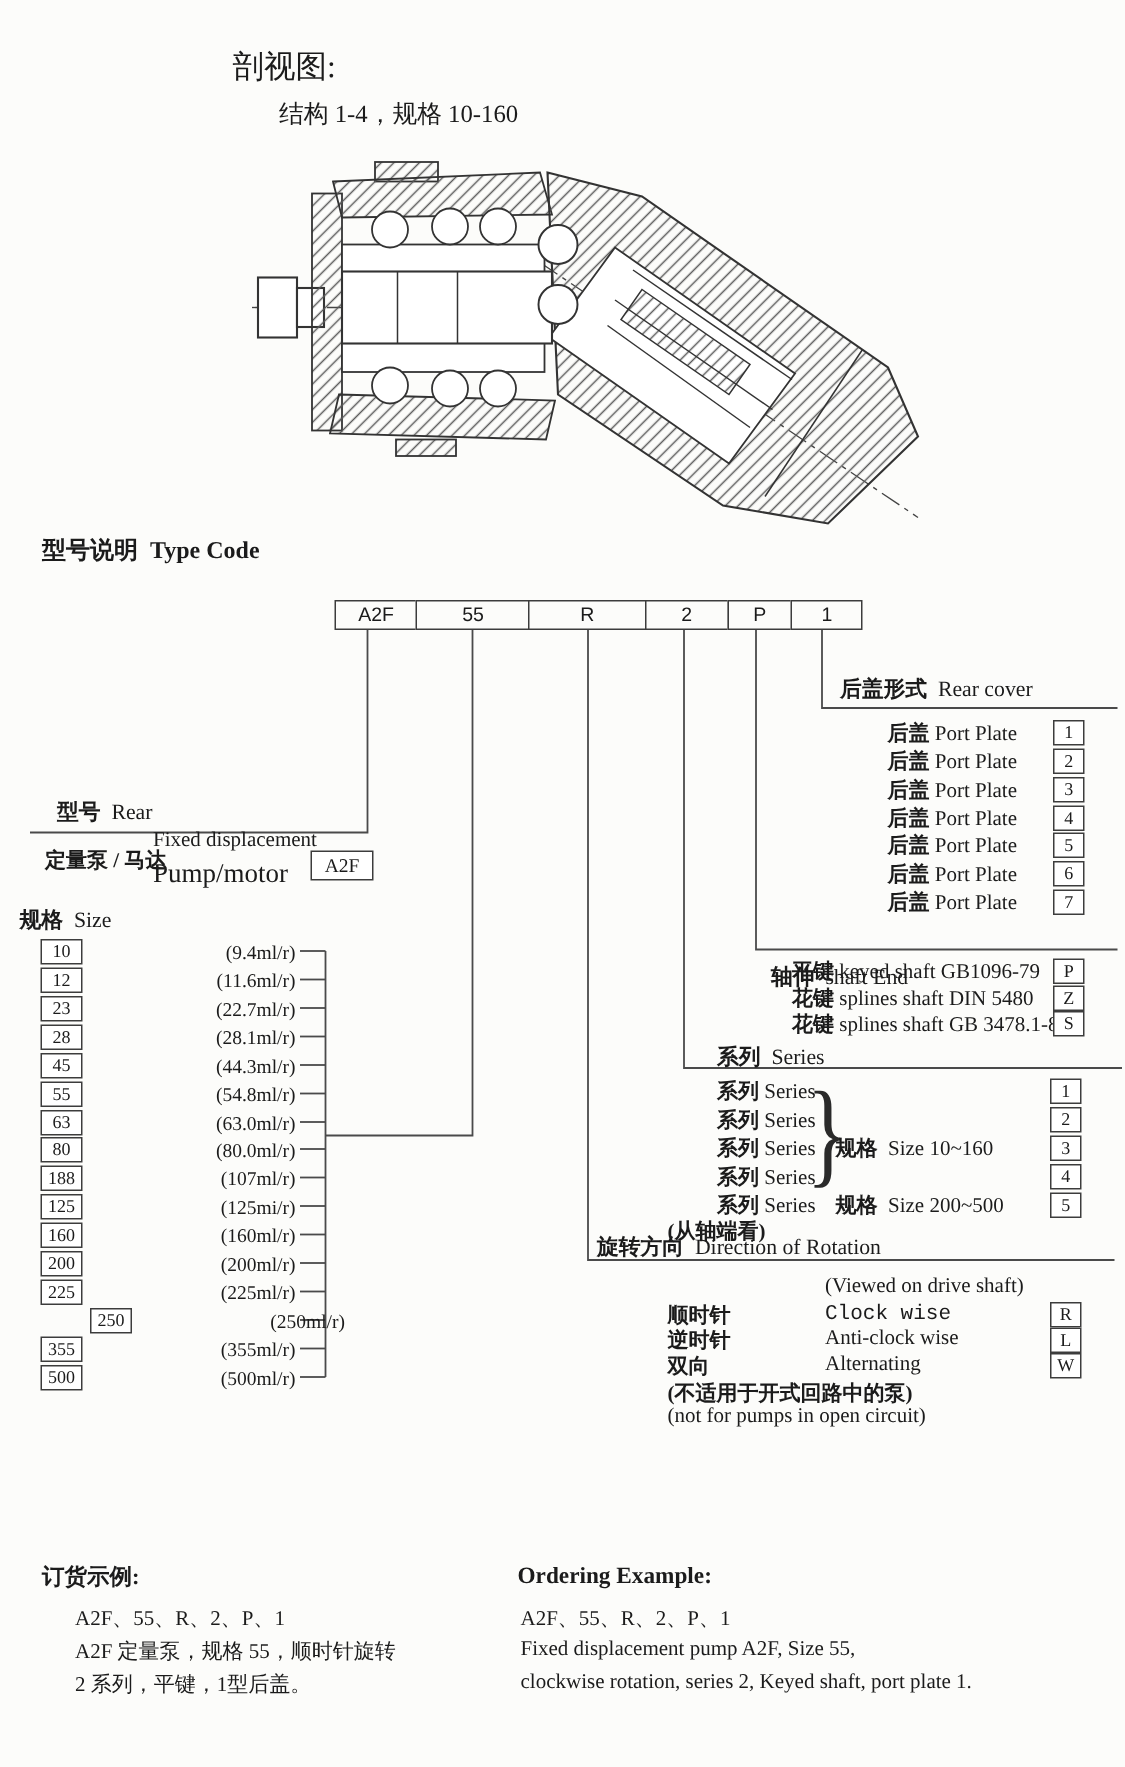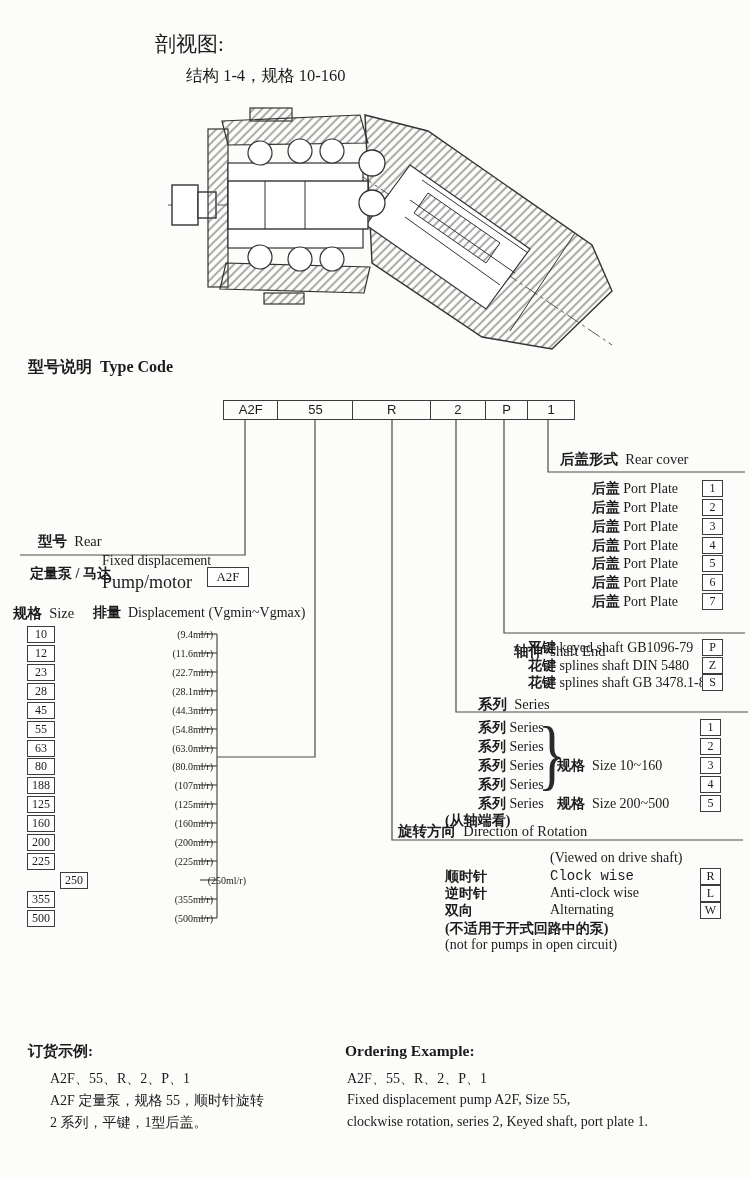--- a/index.html
+++ b/index.html
@@ -11,24 +11,24 @@
   #lines{position:absolute;left:0;top:0;z-index:1;pointer-events:none;}
   .txt{position:absolute;z-index:2;white-space:nowrap;}
   
   #tc-table{position:absolute;left:224px;top:400px;display:flex;z-index:2;}
   .tc-cell{height:18px;border:1.3px solid #3c3c3c;margin-left:-1.3px;background:#fcfcfa;
            font-family:"Liberation Sans","DejaVu Sans",sans-serif;font-size:13px;line-height:18px;text-align:center;}
   
   .code-box{position:absolute;width:19px;height:15px;border:1.2px solid #3c3c3c;background:#fff;
             text-align:center;font-size:12px;line-height:15px;z-index:2;}
   
-  .size-row{position:absolute;left:27px;display:flex;align-items:center;z-index:2;gap:16px;}
+  .size-row{position:absolute;left:27px;display:flex;align-items:center;z-index:2;}
   .size-box{display:inline-block;width:26px;height:15px;border:1.2px solid #3c3c3c;background:#fff;
             text-align:center;font-size:12px;line-height:15px;}
-  .size-val{display:inline-block;width:142px;text-align:right;font-size:10px;}
+  .size-val{display:inline-block;width:142px;text-align:right;font-size:13px;}
   
   .opt-row{position:absolute;z-index:2;white-space:nowrap;font-size:14px;}
   .opt-row .en{font-size:14px;}
   .sec-label{font-size:14.5px;}
   .brace{position:absolute;z-index:2;font-size:78px;line-height:78px;font-weight:100;
          transform:scaleX(.75);color:#2a2a2a;}
 </style>
 </head>
 <body>
 
@@ -151,24 +151,20 @@
   </div>
   <div class="txt b" style="left:30px;top:565px;font-size:14px;">定量泵 / 马达</div>
   <div class="txt" style="left:102px;top:553px;font-size:14px;">Fixed displacement</div>
   <div class="txt" style="left:102px;top:572px;font-size:18px;">Pump/motor</div>
   <div class="code-box" style="left:207px;top:567px;width:40px;height:18px;line-height:18px;font-size:13px;">A2F</div>
 
   <div class="txt sec-label" style="left:13px;top:604px;">
     <span class="b">规格</span>&nbsp;
     <span>Size</span>
   </div>
-  <div class="txt" style="left:93px;top:604px;font-size:14px;">
-    <span class="b">排量</span>&nbsp;
-    <span>Displacement (Vgmin~Vgmax)</span>
-  </div>
 
   <div class="size-row" style="top:626px;">
       <span class="size-box">10</span>
       <span class="size-val">(9.4ml/r)</span>
     </div>
   <div class="size-row" style="top:645px;">
       <span class="size-box">12</span>
       <span class="size-val">(11.6ml/r)</span>
     </div>
   <div class="size-row" style="top:664px;">

